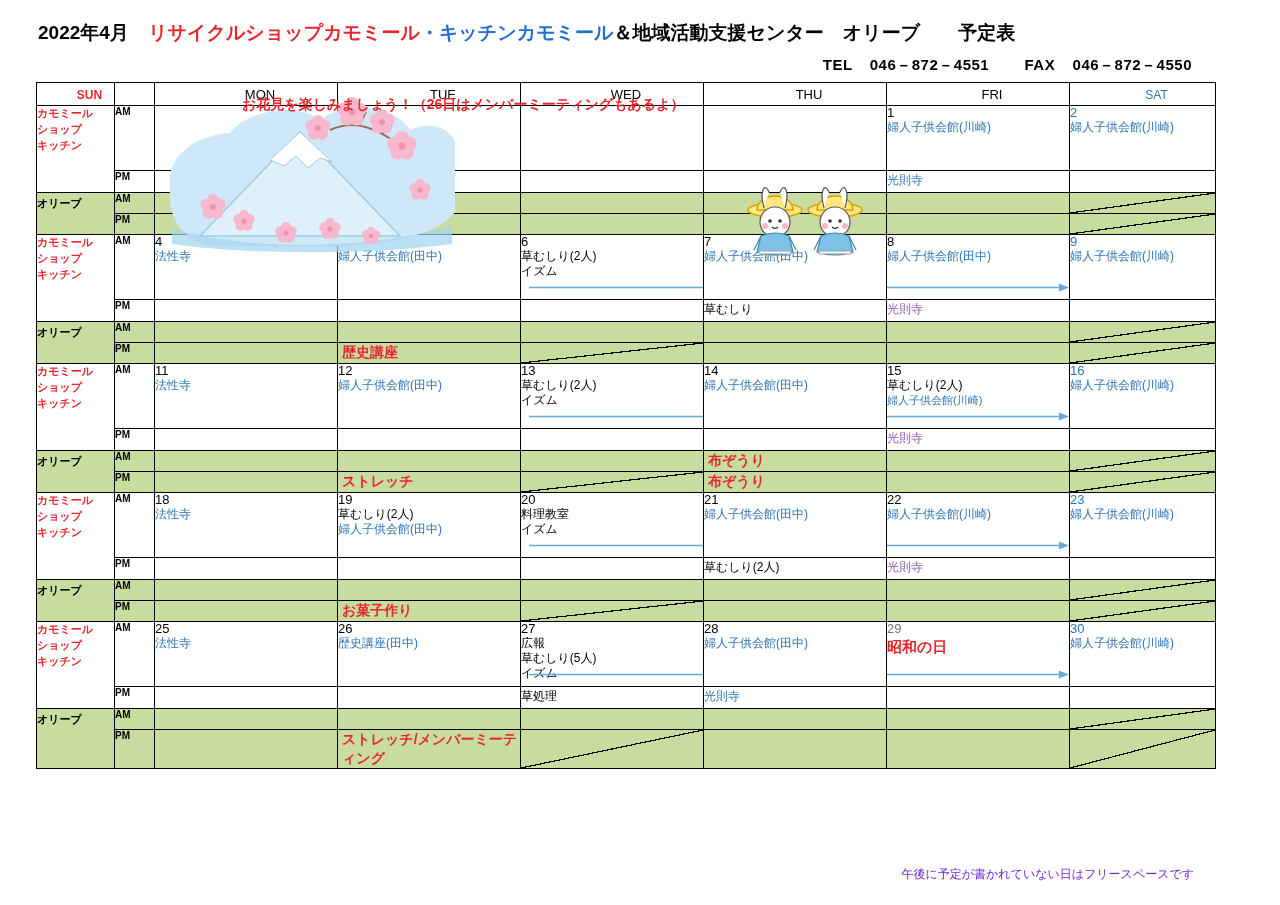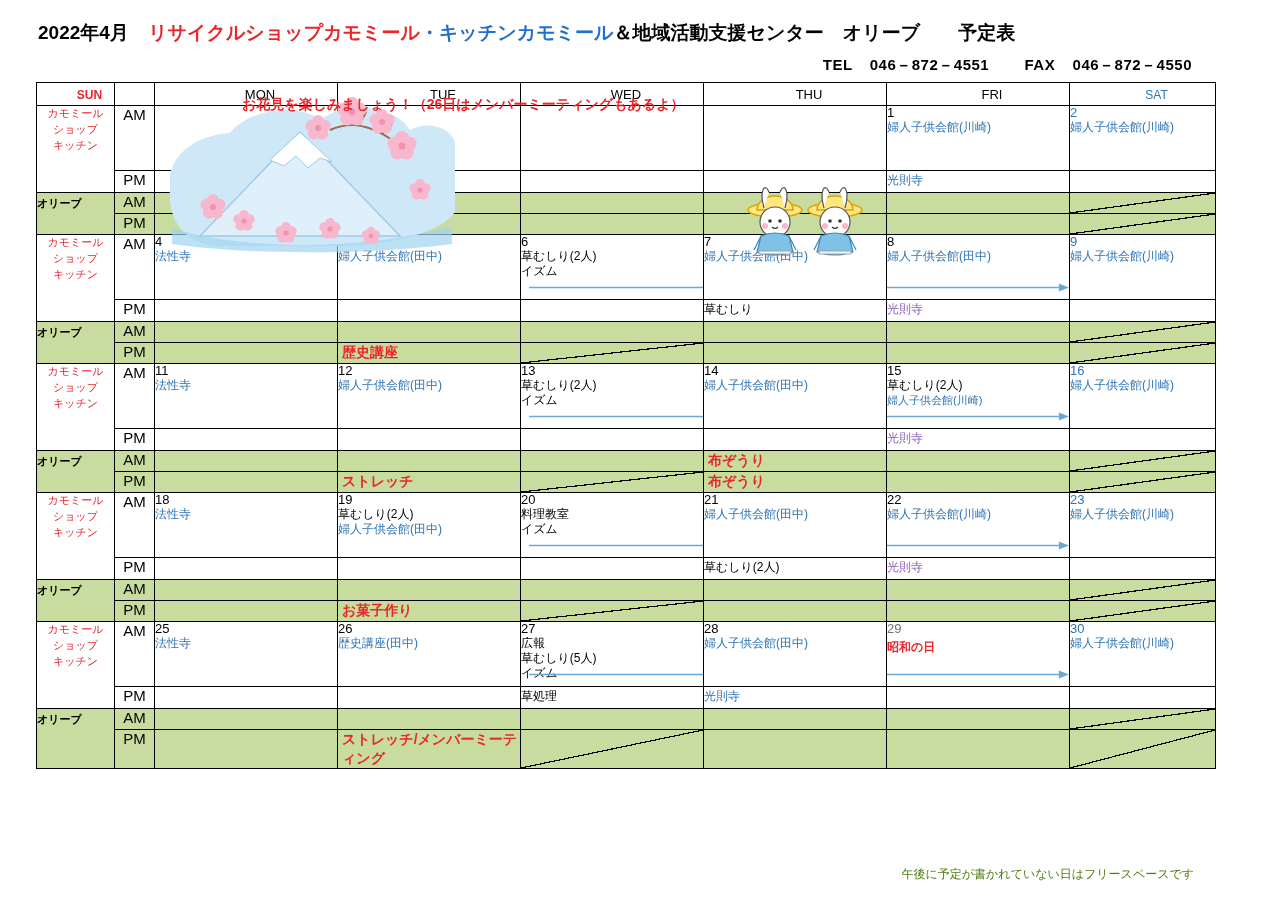--- a/index.html
+++ b/index.html
@@ -53,43 +53,43 @@
   tr.hdr td{
     height:22px;text-align:center;vertical-align:middle;
     font-size:13px;font-weight:normal;padding-left:28px;
   }
   .hdr .sun{color:#e8272c;font-weight:bold;font-size:12px;}
   .hdr .sat{color:#2e74b5;font-weight:normal;font-size:12px;}
   .hdr .wd{color:#000;font-size:13px;}
 
   
   .lbl-kam{
-    color:#e8272c;font-size:11px;font-weight:normal;
-    line-height:1.45;padding:6px 0 0 4px;text-align:center;
+    color:#e8272c;font-size:11px;font-weight:bold;
+    line-height:1.45;padding:6px 0 0 4px;text-align:left;
   }
   .lbl-oli{
     color:#000;font-size:11px;font-weight:bold;
     padding-left:4px;line-height:20px;
   }
   .ap{
-    text-align:center;vertical-align:middle;
-    font-size:15px;font-weight:normal;
+    vertical-align:middle;
+    font-size:10px;font-weight:bold;
   }
 
   
   .daycell{position:relative;height:64px;padding:1px 3px 0 4px;}
   .daynum{font-size:13px;line-height:14px;color:#000;}
   .daynum.sat{color:#2e74b5;}
   .daynum.red{color:#737373;font-weight:normal;}
   .ev{font-size:12px;line-height:15px;}
   .ev.blue{color:#2e74b5;}
   .ev.blue-s{color:#2e74b5;font-size:11px;}
   .ev.black{color:#000;}
   .ev.purple{color:#8a5fb5;}
-  .ev.red-big{color:#e8272c;font-size:12px;font-weight:bold;line-height:22px;}
+  .ev.red-big{color:#e8272c;font-size:15px;font-weight:bold;line-height:22px;}
 
   .pmcell{height:21px;padding:1px 3px 0 4px;margin-left:8px;}
   .pmcell .ev{line-height:19px;}
 
   .olive{background:#c9dca0;height:20px;}
   .olive .ev{line-height:19px;padding-left:4px;}
   .olive-red{color:#e8272c;font-size:14px;font-weight:bold;}
 
   
   .slash{position:relative;}
@@ -110,21 +110,21 @@
   .illus{
     position:absolute;left:0;top:0;width:100%;height:100%;
     pointer-events:none;
   }
   .mt-msg{
     position:absolute;left:242px;top:96px;
     color:#e8272c;font-size:14px;font-weight:bold;white-space:nowrap;
   }
   .footnote{
     position:absolute;right:86px;top:866px;
-    font-size:12px;color:#4d7c0f;white-space:nowrap;
+    font-size:12px;color:#6d28d9;white-space:nowrap;
   }
 </style>
 </head>
 <body>
 
 <div class="page">
 
   <div class="title-row">
     <span class="t-black">2022年4月</span>
     <span style="display:inline-block;width:14px;"></span><span class="t-red">リサイクルショップカモミール</span><span class="t-blue">・</span><span class="t-blue">キッチンカモミール</span><span class="t-black">＆地域活動支援センター　オリーブ　　予定表</span>

